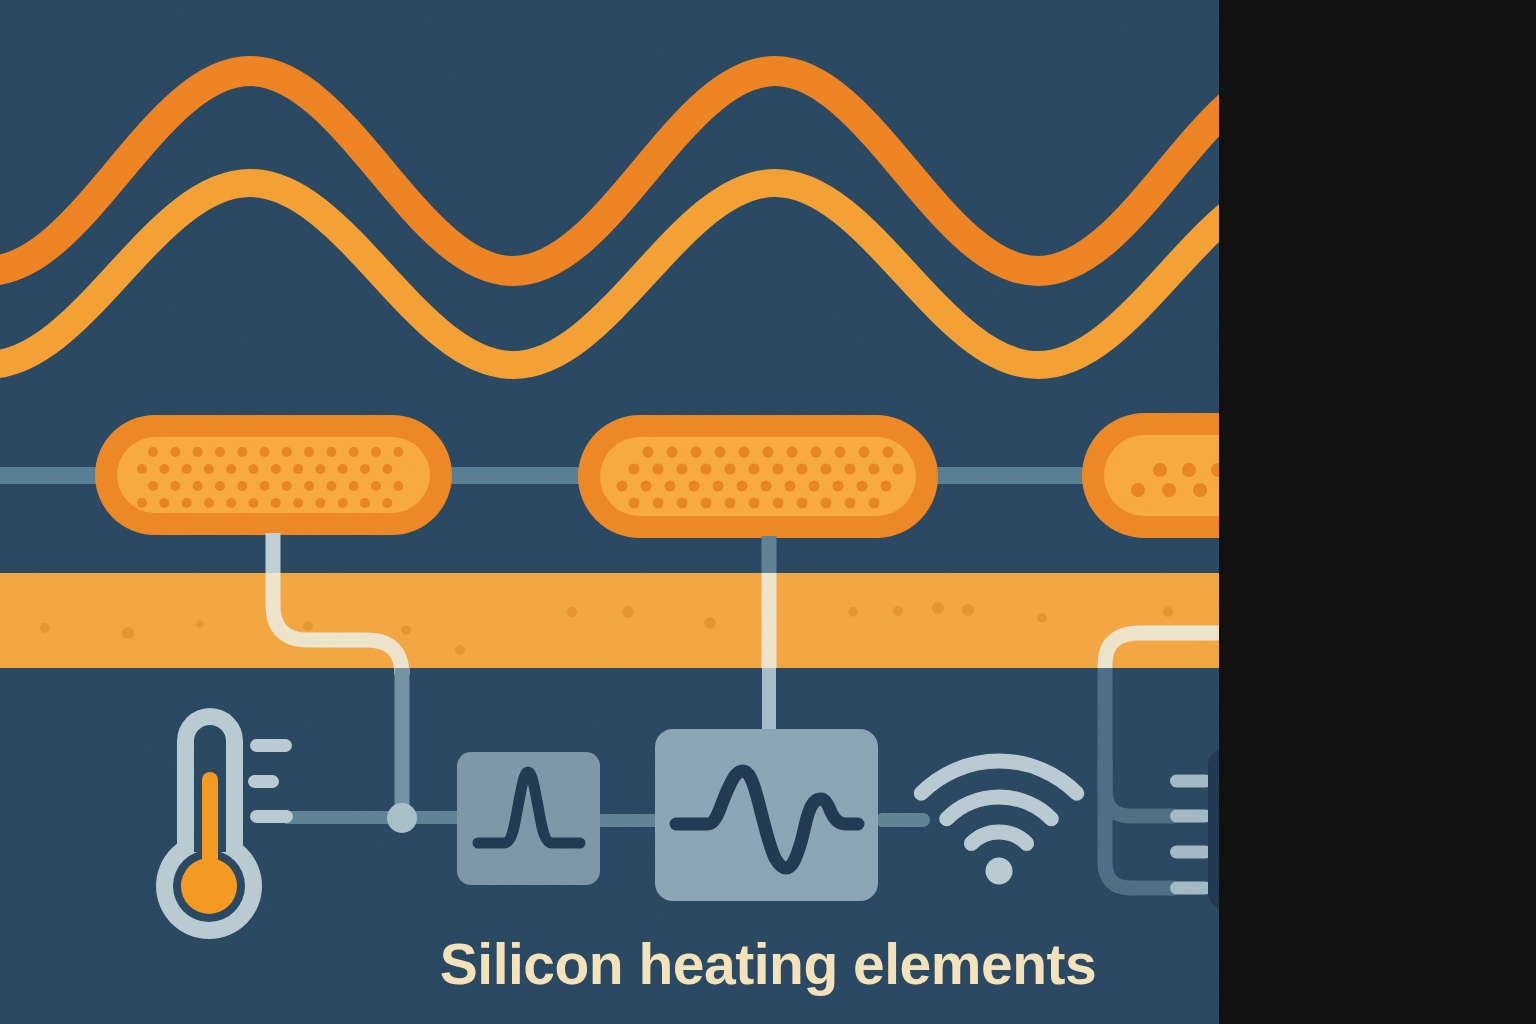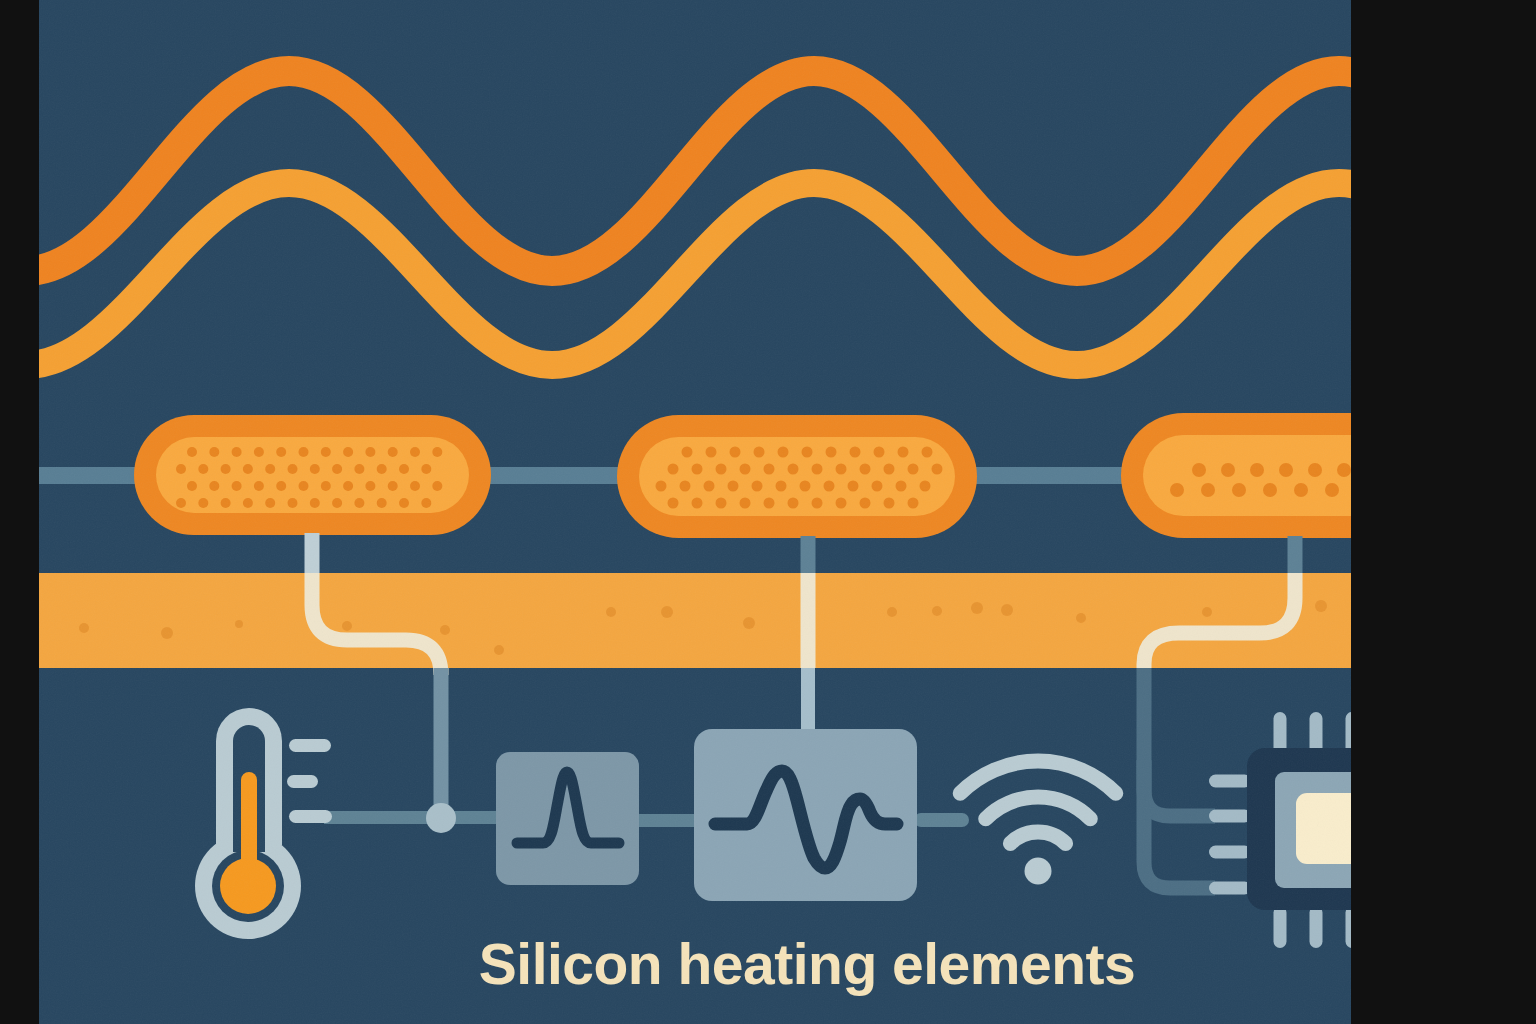--- a/index.html
+++ b/index.html
@@ -1,20 +1,19 @@
 <!DOCTYPE html>
 <html><head>
 <meta charset="utf-8">
 <style>
   html,body{margin:0;padding:0;background:#111;}
   .stage{
-    position:relative;width:1312px;height:1024px;overflow:hidden;
+    position:relative;width:1219px;height:1024px;overflow:hidden;
     background:var(--bg,#274660);
     font-family:"Liberation Sans", sans-serif;
-    margin-left:39px;
   }
   .stage svg{display:block;width:1536px;height:1024px;}
   .caption{
     font-family:"Liberation Sans", sans-serif;
     font-weight:700;font-size:57px;letter-spacing:-0.5px;
     fill:var(--text_cream,#f5e3ba);
   }
 </style>
 </head>
 <body>

